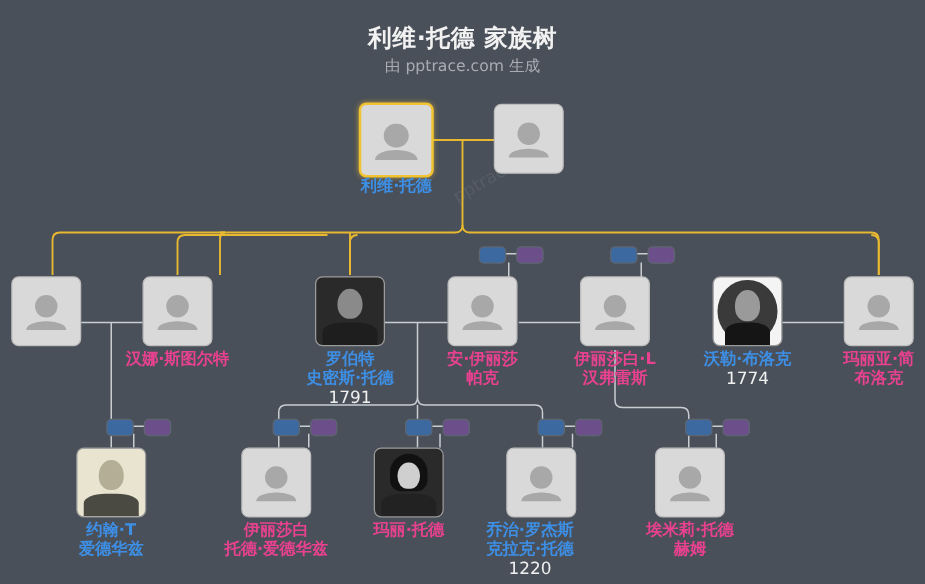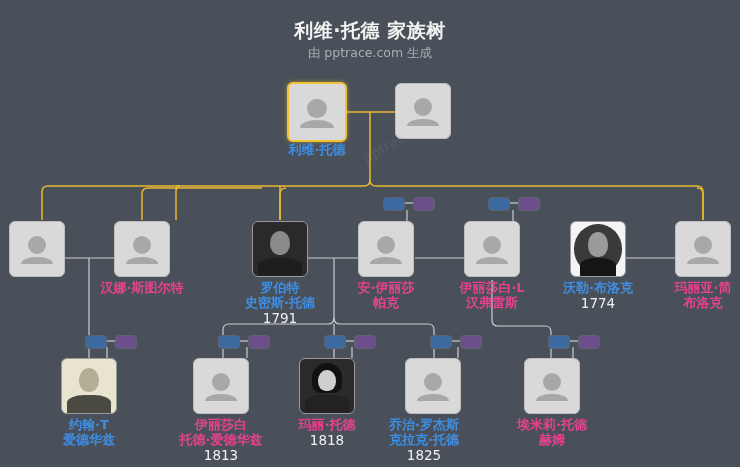--- a/index.html
+++ b/index.html
@@ -214,45 +214,43 @@
 
 <div class="pill blue" style="left:218px;top:335px;"></div>
 <div class="pill purple" style="left:248px;top:335px;"></div>
 <div class="card" style="left:193px;top:358px;">
   <div class="head"></div>
     <div class="body"></div>
 </div>
 <div class="label" style="left:151px;top:417px;">
   <span class="name f">伊丽莎白</span><br>
   <span class="name f">托德·爱德华兹</span>
-  <span class="year">1813</span>
 </div>
 
 <div class="pill blue" style="left:324px;top:335px;"></div>
 <div class="pill purple" style="left:354px;top:335px;"></div>
 <div class="card photo woman" style="left:299px;top:358px;">
   <div class="ph-hair"></div>
     <div class="ph-face"></div>
     <div class="ph-suit"></div>
 </div>
 <div class="label" style="left:257px;top:417px;">
   <span class="name f">玛丽·托德</span>
-  <span class="year">1818</span>
 </div>
 
 <div class="pill blue" style="left:430px;top:335px;"></div>
 <div class="pill purple" style="left:460px;top:335px;"></div>
 <div class="card" style="left:405px;top:358px;">
   <div class="head"></div>
     <div class="body"></div>
 </div>
 <div class="label" style="left:354px;top:417px;">
   <span class="name m">乔治·罗杰斯</span><br>
   <span class="name m">克拉克·托德</span>
-  <span class="year">1825</span>
+  <span class="year">1220</span>
 </div>
 
 <div class="pill blue" style="left:548px;top:335px;"></div>
 <div class="pill purple" style="left:578px;top:335px;"></div>
 <div class="card" style="left:524px;top:358px;">
   <div class="head"></div>
     <div class="body"></div>
 </div>
 <div class="label" style="left:482px;top:417px;">
   <span class="name f">埃米莉·托德</span><br>

